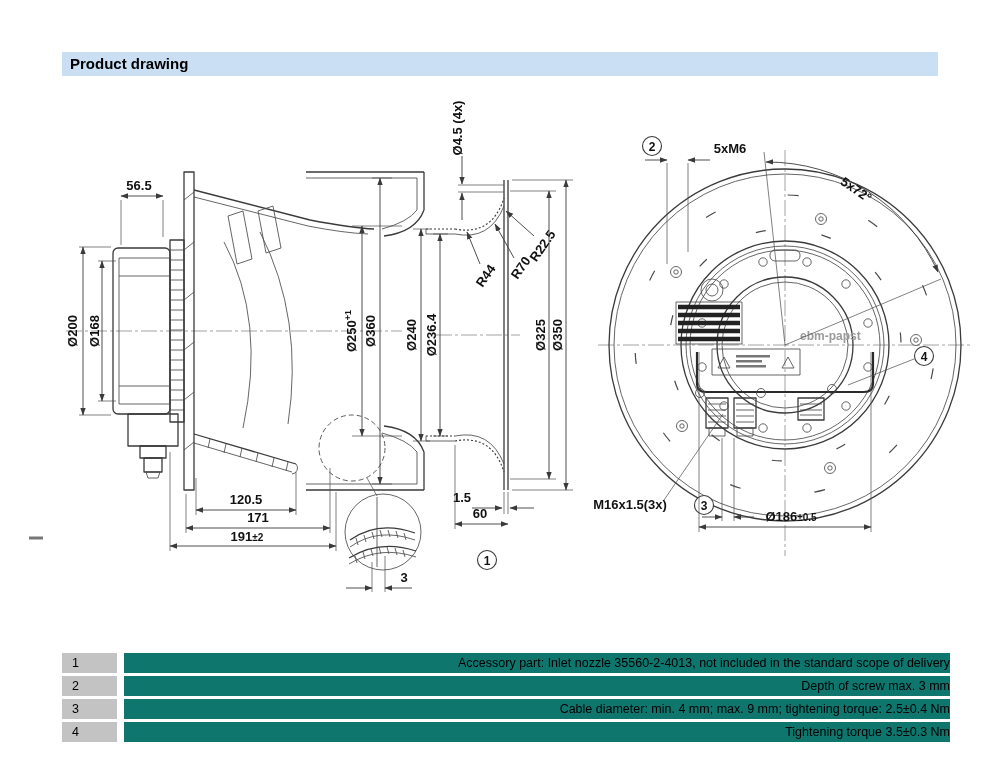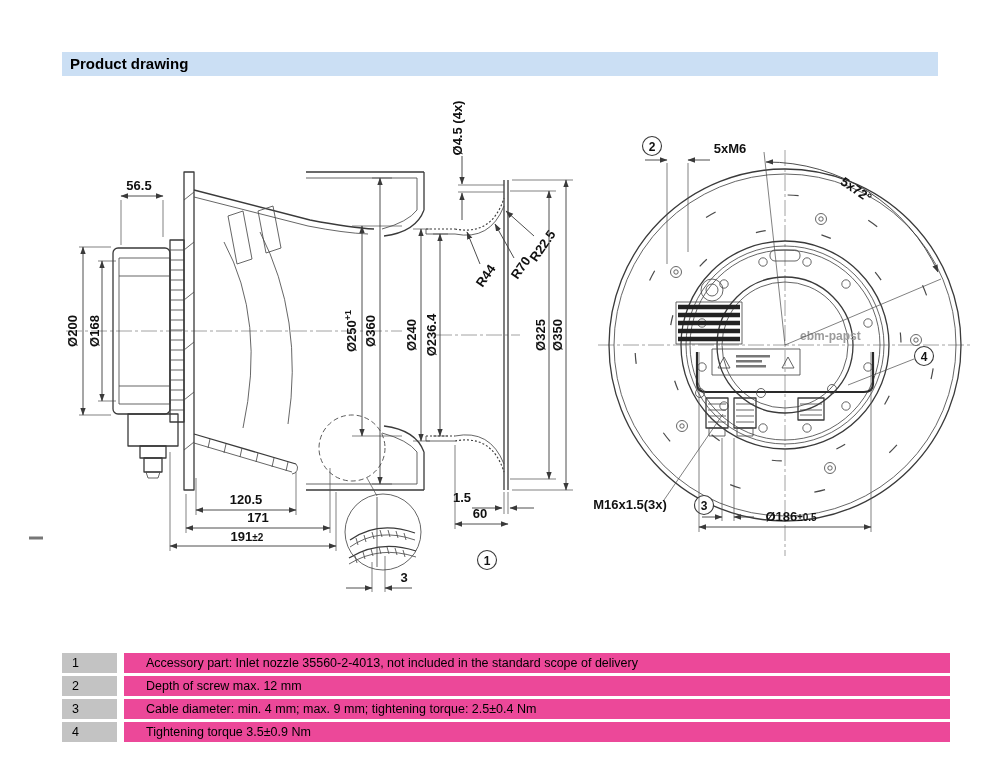--- a/index.html
+++ b/index.html
@@ -24,21 +24,21 @@
   .dsh { fill:none; stroke:#4a4a4a; stroke-width:0.9; stroke-dasharray:5 3; }
   .dot { fill:none; stroke:#3a3a3a; stroke-width:1.1; stroke-dasharray:2 2; }
   .dt  { font:bold 13px "Liberation Sans",sans-serif; fill:#111; }
   .dts { font:bold 12px "Liberation Sans",sans-serif; fill:#111; }
   .lg  { font:bold 12px "Liberation Sans",sans-serif; fill:#9b9b9b; }
   .co  { fill:#fff; stroke:#3a3a3a; stroke-width:1.1; }
   
   .notes { position:absolute; left:62px; top:653px; width:888px; }
   .nrow  { display:flex; margin-bottom:3px; height:20px; font-size:12.5px; }
   .ncell { width:55px; background:#c3c3c3; padding-left:10px; line-height:20px; box-sizing:border-box; margin-right:7px; flex:none; }
-  .ntext { flex:1; background:#ec4899; padding-left:22px; line-height:20px; white-space:nowrap; overflow:hidden; }
+  .ntext { flex:1; background:#0f766e; padding-left:22px; line-height:20px; white-space:nowrap; overflow:hidden;text-align:right; }
 </style>
 </head>
 <body>
 
 <div class="header">
   <span>Product drawing</span>
 </div>
 
 <svg class="drawing" width="1000" height="771" viewBox="0 0 1000 771">
   <defs>
@@ -333,23 +333,23 @@
   </g>
 </svg>
 
 <div class="notes">
   <div class="nrow">
     <div class="ncell">1</div>
     <div class="ntext">Accessory part: Inlet nozzle 35560-2-4013, not included in the standard scope of delivery</div>
   </div>
   <div class="nrow">
     <div class="ncell">2</div>
-    <div class="ntext">Depth of screw max. 12 mm</div>
+    <div class="ntext">Depth of screw max. 3 mm</div>
   </div>
   <div class="nrow">
     <div class="ncell">3</div>
     <div class="ntext">Cable diameter: min. 4 mm; max. 9 mm; tightening torque: 2.5±0.4 Nm</div>
   </div>
   <div class="nrow">
     <div class="ncell">4</div>
-    <div class="ntext">Tightening torque 3.5±0.9 Nm</div>
+    <div class="ntext">Tightening torque 3.5±0.3 Nm</div>
   </div>
 </div>
 
 </body></html>

